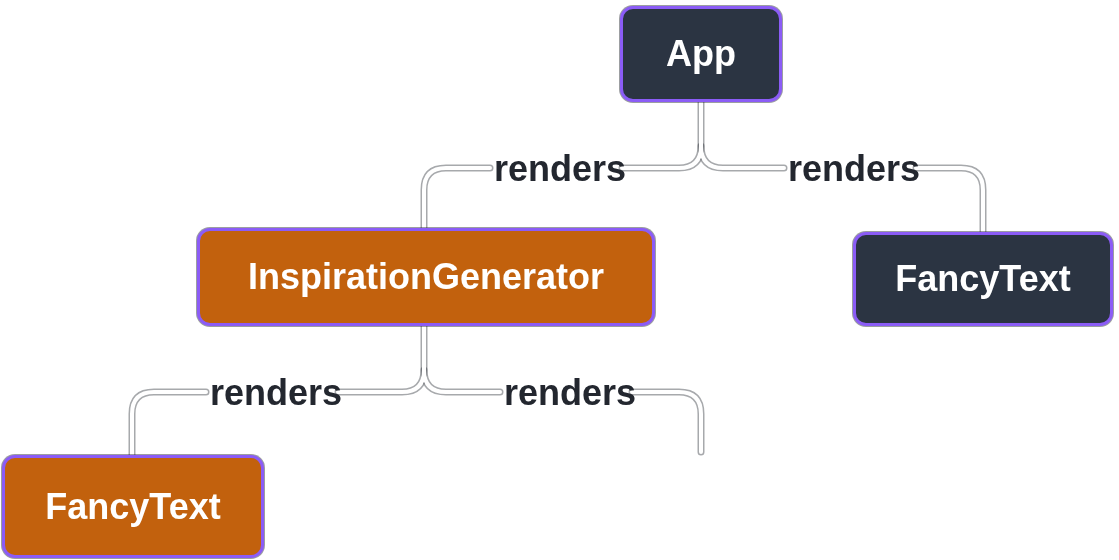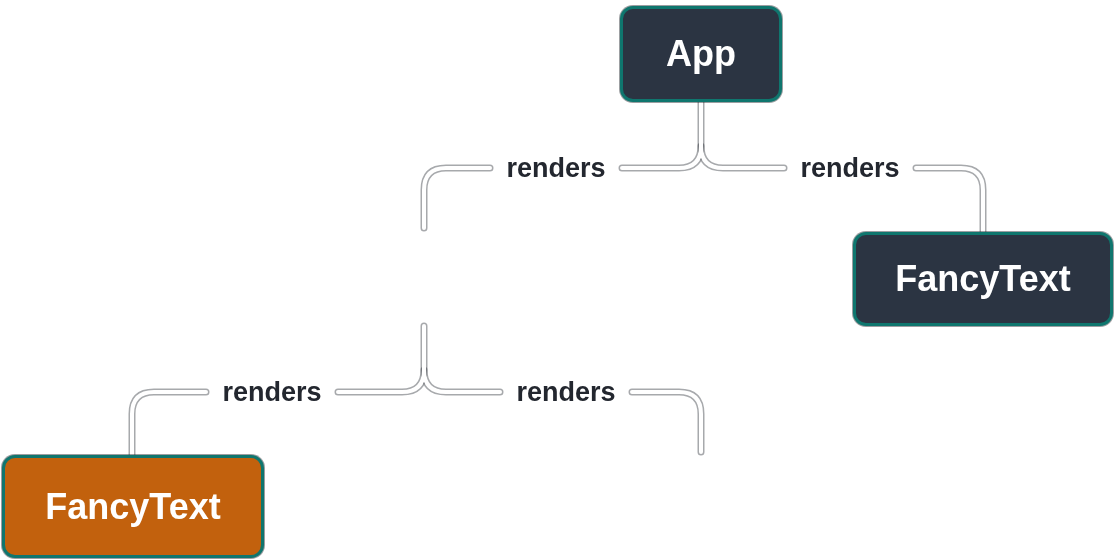--- a/index.html
+++ b/index.html
@@ -32,39 +32,39 @@
   }
   .node {
     position: absolute;
     display: flex;
     align-items: center;
     justify-content: center;
     box-sizing: border-box;
     color: var(--node-text, #ffffff);
     font-weight: 600;
     font-size: 36px;
-    border: 3px solid #0f766e;
+    border: 3px solid #8b5cf6;
     border-radius: 13px;
     box-shadow: 0 0 0 1px rgba(35,39,47,0.45);
     white-space: nowrap;
   }
   .node.dark   { background: var(--dark, #2B3442); }
   .node.orange { background: var(--orange, #C2610D); }
 
   .node-app       { left: 620px; top: 6px;   width: 162px; height: 96px; }
   .node-ig        { left: 197px; top: 228px; width: 458px; height: 98px; }
   .node-ft-right  { left: 853px; top: 232px; width: 260px; height: 94px; }
   .node-ft-left   { left: 2px;   top: 455px; width: 262px; height: 103px; }
   .node-copyright { left: 570px; top: 452px; width: 262px; height: 106px; }
 
   .edge-label {
     position: absolute;
     width: 124px;
     text-align: center;
-    font-size: 27px;
+    font-size: 36px;
     font-weight: 600;
     color: var(--label, #23272F);
     line-height: 31px;
   }
   .edge-label.tl { left: 494px; top: 153px; }
   .edge-label.tr { left: 788px; top: 153px; }
   .edge-label.bl { left: 210px; top: 377px; }
   .edge-label.br { left: 504px; top: 377px; }
 </style>
 </head>
@@ -90,20 +90,23 @@
 
   <div class="edge-label tl">renders</div>
   <div class="edge-label tr">renders</div>
   <div class="edge-label bl">renders</div>
   <div class="edge-label br">renders</div>
 
   <div class="node dark node-app">
     <span>App</span>
   </div>
 
+  <div class="node orange node-ig">
+    <span>InspirationGenerator</span>
+  </div>
 
   <div class="node dark node-ft-right">
     <span>FancyText</span>
   </div>
 
   <div class="node orange node-ft-left">
     <span>FancyText</span>
   </div>
 
 

